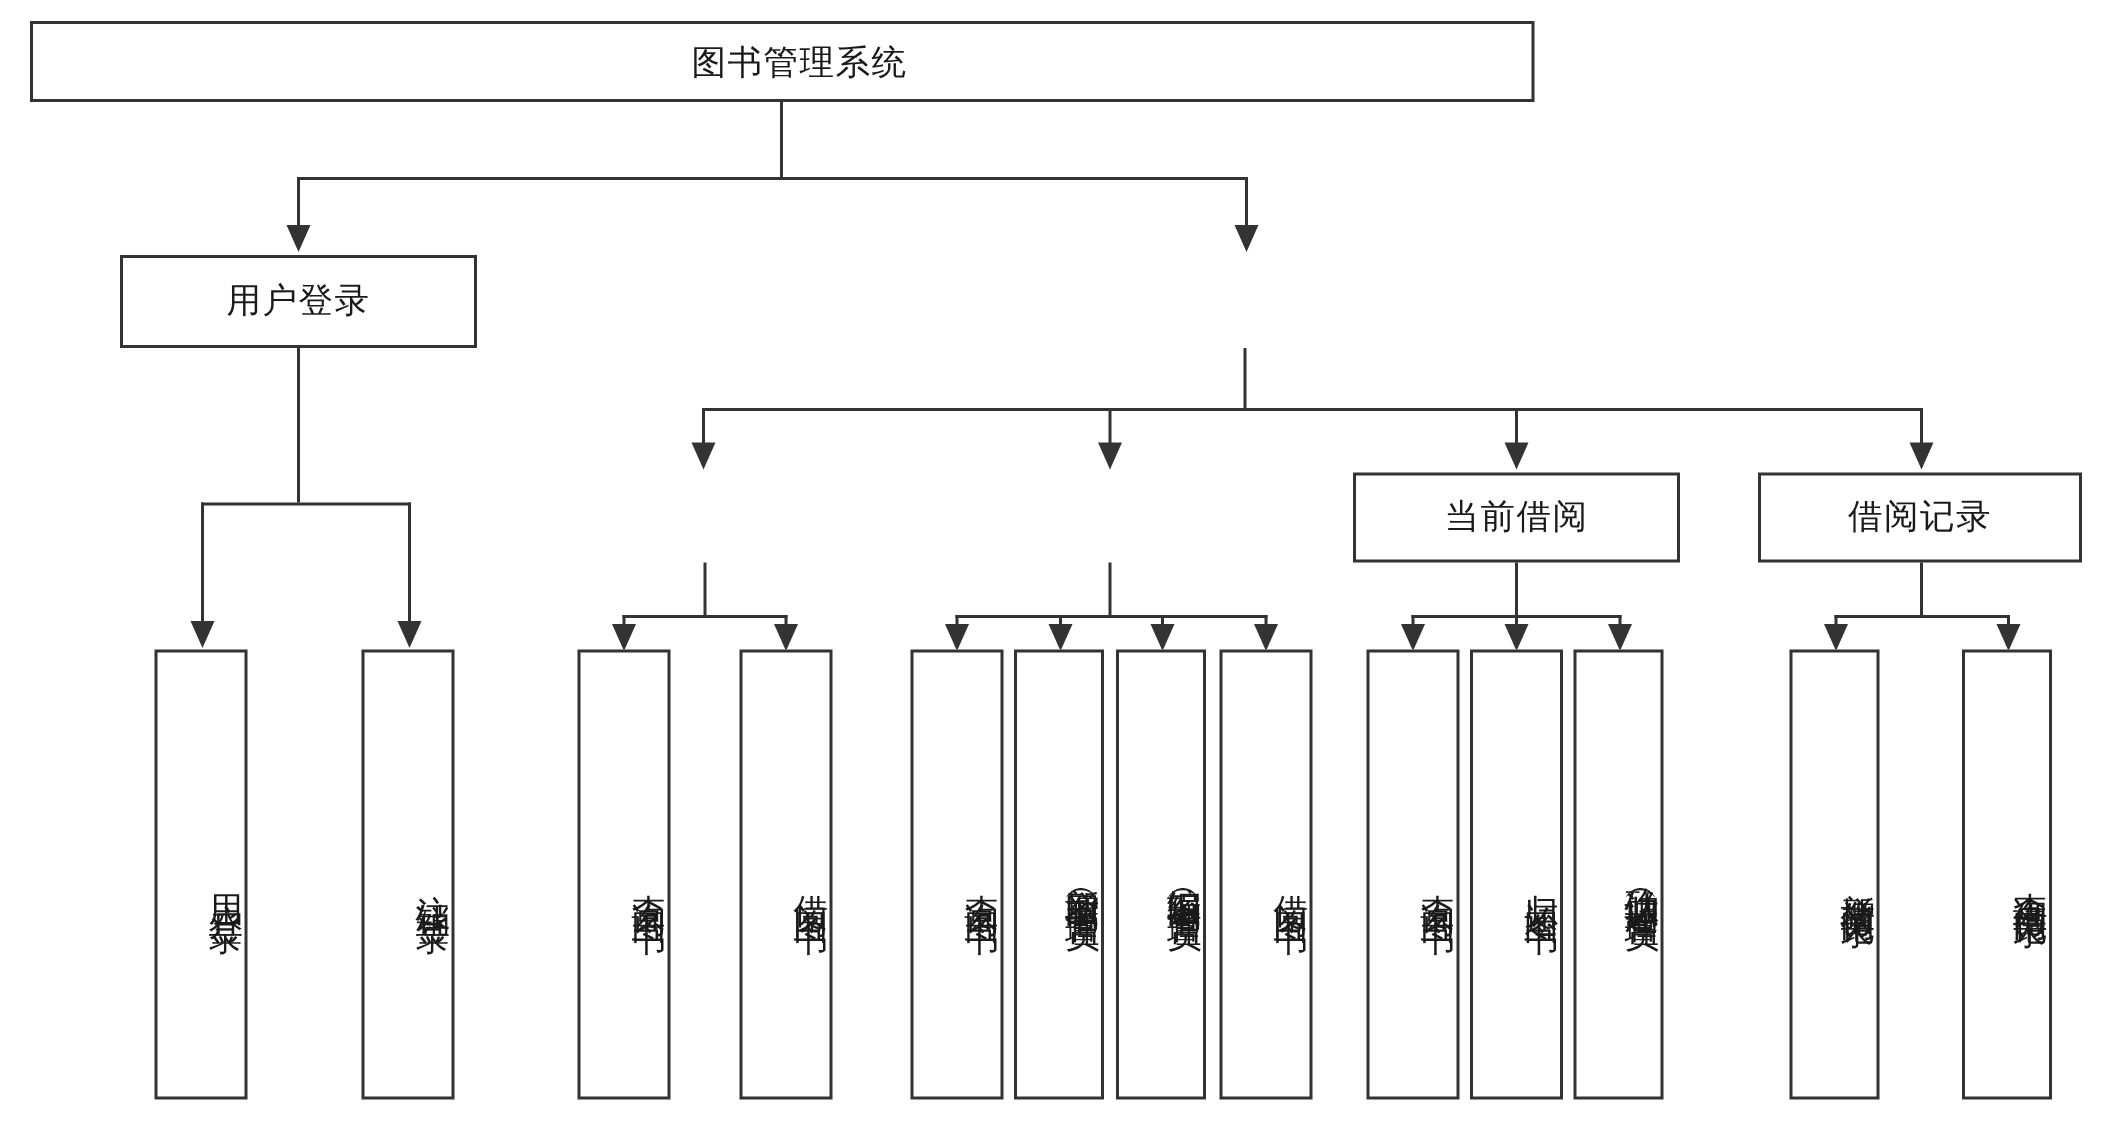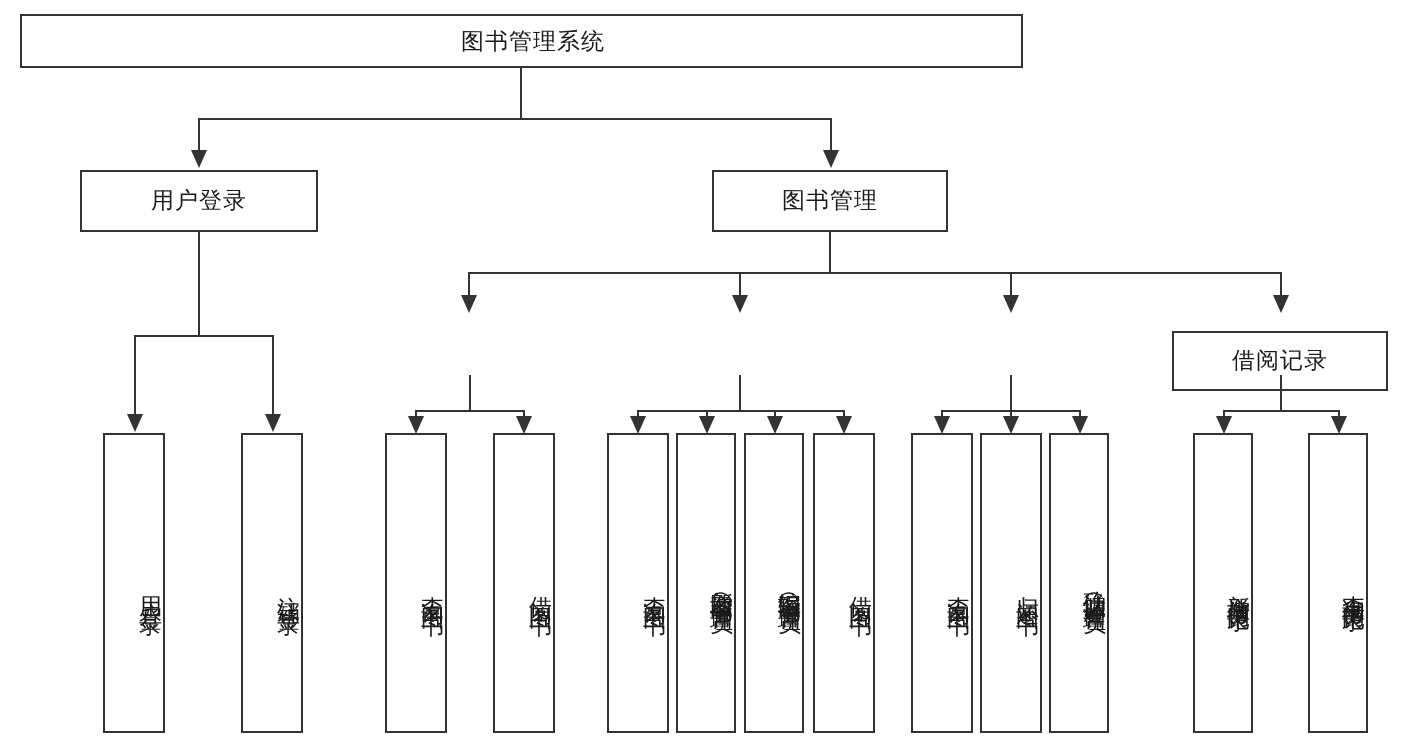--- a/index.html
+++ b/index.html
@@ -96,37 +96,37 @@
   <div class="hline" style="left:198px; top:118px; width:634px;"></div>
 
   <div class="vline" style="left:198px; top:118px; height:35px;"></div>
   <div class="arrow" style="left:191px; top:150px;"></div>
   <div class="vline" style="left:830px; top:118px; height:35px;"></div>
   <div class="arrow" style="left:823px; top:150px;"></div>
 
   <div class="node h" style="left:80px; top:170px; width:238px; height:62px;">
     <span>用户登录</span>
   </div>
-  <div class="node h" style="left:712px; top:170px; width:236px; height:62px;">
-    <span>图书管理</span>
-  </div>
 
   <div class="vline" style="left:829px; top:232px; height:40px;"></div>
   <div class="hline" style="left:468px; top:272px; width:814px;"></div>
 
   <div class="vline" style="left:468px; top:272px; height:26px;"></div>
   <div class="arrow" style="left:461px; top:295px;"></div>
   <div class="vline" style="left:739px; top:272px; height:26px;"></div>
   <div class="arrow" style="left:732px; top:295px;"></div>
   <div class="vline" style="left:1010px; top:272px; height:26px;"></div>
   <div class="arrow" style="left:1003px; top:295px;"></div>
   <div class="vline" style="left:1280px; top:272px; height:26px;"></div>
   <div class="arrow" style="left:1273px; top:295px;"></div>
 
-  <div class="node h" style="left:1172px; top:315px; width:216px; height:60px;margin-top:16px;">
+  <div class="node h" style="left:902px; top:315px; width:218px; height:60px;">
+    <span>当前借阅</span>
+  </div>
+  <div class="node h" style="left:1172px; top:315px; width:216px; height:60px;">
     <span>借阅记录</span>
   </div>
 
   <div class="vline" style="left:198px; top:232px; height:103px;"></div>
   <div class="hline" style="left:134px; top:335px; width:140px;"></div>
   <div class="vline" style="left:134px; top:335px; height:82px;"></div>
   <div class="arrow" style="left:127px; top:414px;"></div>
   <div class="vline" style="left:272px; top:335px; height:82px;"></div>
   <div class="arrow" style="left:265px; top:414px;"></div>
 

